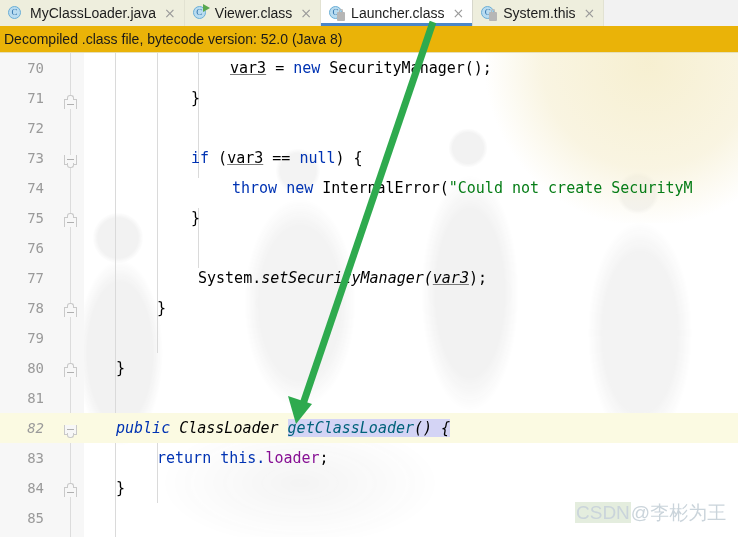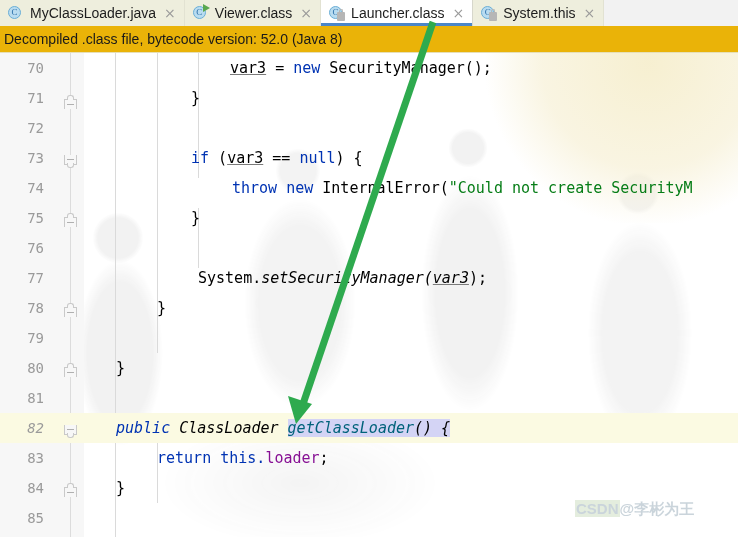--- a/index.html
+++ b/index.html
@@ -256,26 +256,25 @@
 
   
   #arrow { position: absolute; left: 0; top: 0; width: 738px; height: 537px; z-index: 20; pointer-events: none; }
 
   
   #wm {
     position: absolute;
     left: 575px; top: 500px;
     z-index: 21;
     font-family: "Liberation Sans", sans-serif;
-    font-size: 15px;
+    font-size: 19px;
     color: #9fb3c8;
     opacity: 0.75;
     white-space: nowrap;
     pointer-events: none;
-    font-weight: bold;
   }
   #wm .csdn { color: #b9c6cf; letter-spacing: 0px; }
   #wm .hl { background: #dbe8d4; padding: 0 1px; }
 </style>
 </head>
 <body>
 
 <div id="app">
 
   <div id="tabbar">

